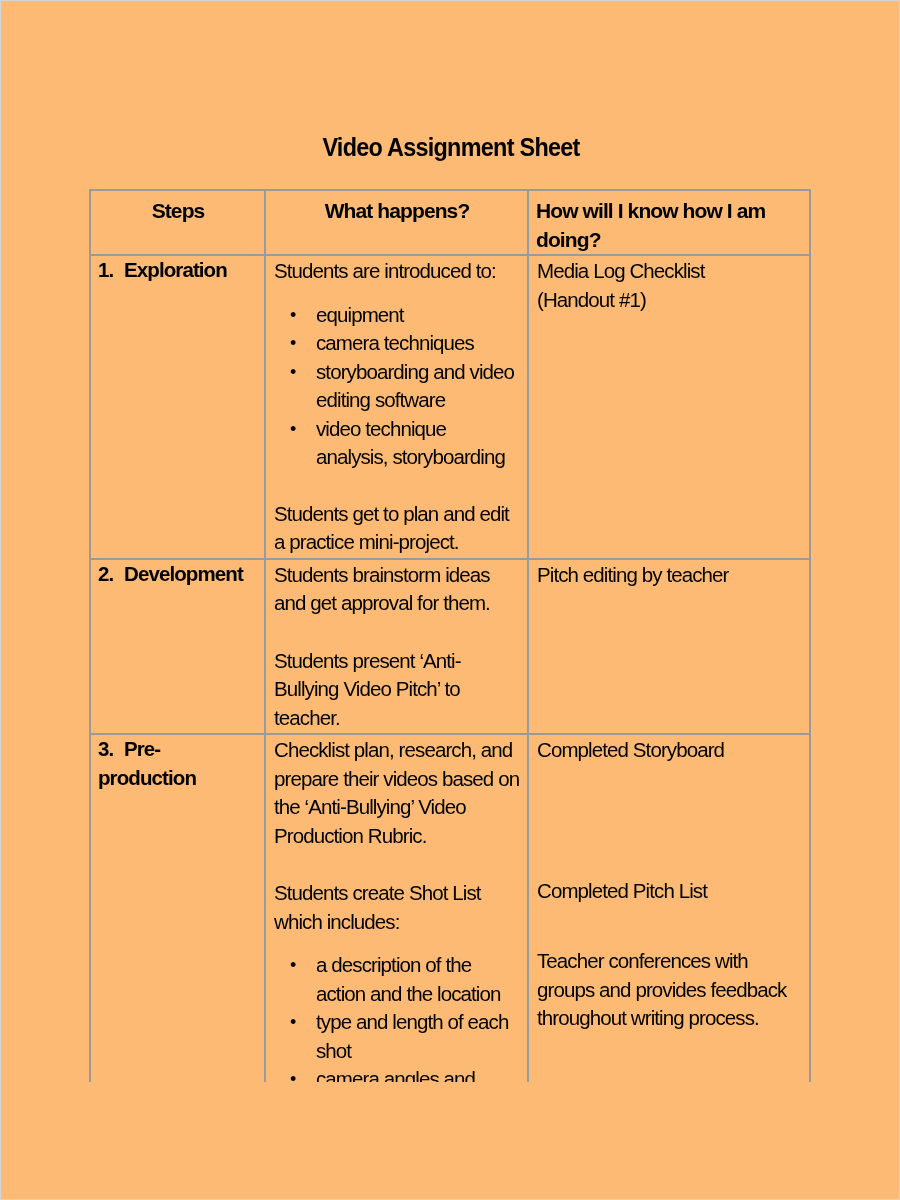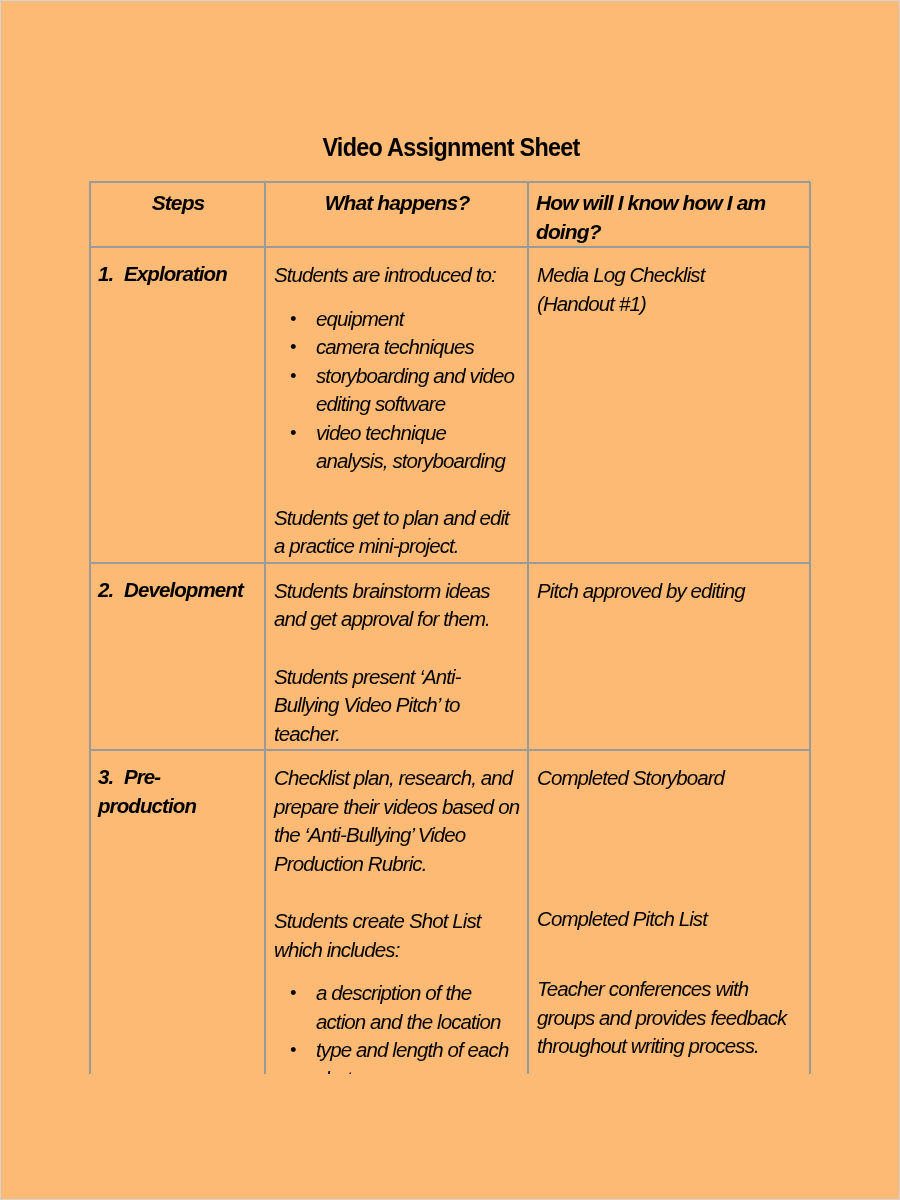--- a/index.html
+++ b/index.html
@@ -31,25 +31,24 @@
       text-align: center;
       font-size: 26px;
       font-weight: bold;
       letter-spacing: -0.8px;
       transform: scaleX(0.9);
       transform-origin: center;
     }
     .table-clip {
       position: absolute;
       left: 88px;
-      top: 180px;
+      top: 188px;
       width: 762px;
       height: 893px;
       overflow: hidden;
-      font-style: italic;
     }
     table {
       border-collapse: collapse;
       width: 720px;
       table-layout: fixed;
       font-size: 20.5px;
       line-height: 28.5px;
       letter-spacing: -0.9px;
     }
     col.c1 { width: 175px; }
@@ -62,21 +61,21 @@
     }
     th {
       font-weight: bold;
       text-align: center;
       height: 38px;
       padding-top: 6px;
       padding-bottom: 0;
       font-size: 21px;
     }
     th.left { text-align: left; }
-    td { padding-top: 12px; }
+    td { padding-top: 0; }
     .step-label {
       font-weight: bold;
       display: block;
     }
     .step-num {
       display: inline-block;
       width: 26px;
     }
     .para { display: block; margin: 1px; }
     .gap { display: block; height: 27px; }
@@ -145,21 +144,21 @@
         <tr class="row-2">
           <td>
             <span class="step-label"><span class="step-num">2.</span><span>Development</span></span>
           </td>
           <td>
             <span class="para">Students brainstorm ideas and get approval for them.</span>
             <span class="gap"></span>
             <span class="para">Students present ‘Anti-Bullying Video Pitch’ to teacher.</span>
           </td>
           <td>
-            <span class="para">Pitch approved by editing</span>
+            <span class="para">Pitch editing by teacher</span>
           </td>
         </tr>
 
         <tr class="row-3">
           <td>
             <span class="step-label"><span class="step-num">3.</span><span>Pre-production</span></span>
           </td>
           <td>
             <span class="para">Checklist plan, research, and prepare their videos based on the ‘Anti-Bullying’ Video Production Rubric.</span>
             <span class="gap"></span>

